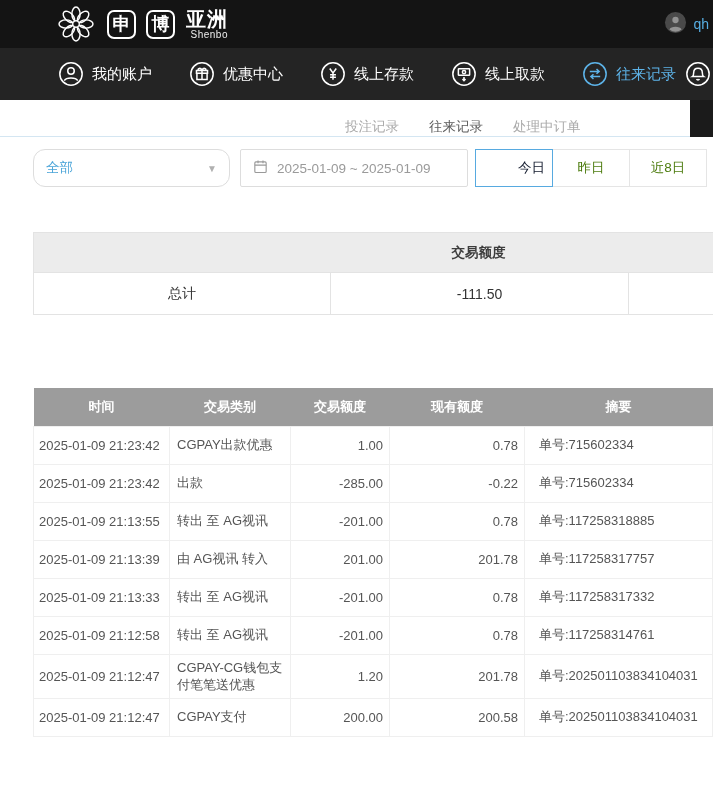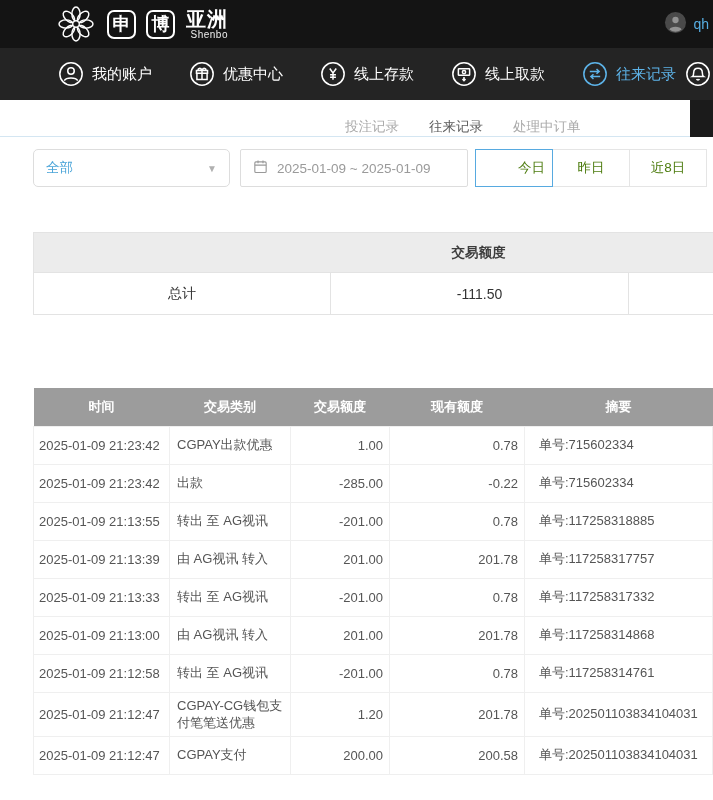--- a/index.html
+++ b/index.html
@@ -29,36 +29,36 @@
   .nav-bell { position:absolute; right:2px; top:13px; color:#fff; }
   
   .subnav { height:37px; background:#fff; border-bottom:1px solid #d4e6f2; display:flex; align-items:flex-end; position:relative; }
   .tabs { display:flex; gap:30px; margin-left:345px; }
   .tab { font-size:13.5px; color:#a9a9a9; cursor:pointer; white-space:nowrap; }
   .tab.active { color:#5c5c5c; }
   .subnav-edge { position:absolute; right:0; top:0; width:23px; height:37px; background:#1b1b1b; }
   
   .filters { display:flex; align-items:center; margin:11px 0 0 33px; height:40px; }
   .select-box {
-    width:197px; height:38px; border:1px solid #ddd; border-radius:5px; background:#fff;
+    width:197px; height:38px; border:1px solid #ddd; border-radius:12px; background:#fff;
     display:flex; align-items:center; justify-content:space-between; padding:0 12px; cursor:pointer;
   }
   .select-box .val { color:#4aa4d8; font-size:13.5px; }
   .select-box .caret { color:#b0b0b0; font-size:10px; }
   .date-box {
     margin-left:10px; width:228px; height:38px; border:1px solid #ddd; border-radius:2px; background:#fff;
     display:flex; align-items:center; gap:8px; padding:0 11px; cursor:pointer;
   }
   .date-box .val { color:#9a9a9a; font-size:13.5px; white-space:nowrap; }
   .btn-group { display:flex; margin-left:8px; }
   .qbtn {
     width:78px; height:38px; background:#fff; border:1px solid #e5e5e5; color:#4d7c0f;
     font-size:13.5px; cursor:pointer; margin-left:-1px; font-family:inherit;
   }
-  .qbtn.active { border:1px solid #57aae0; color:#4d7c0f; position:relative; z-index:1;padding-left:35px; }
+  .qbtn.active { border:1px solid #57aae0; color:#0f172a; position:relative; z-index:1;padding-left:35px; }
   
   .summary { margin:44px 0 0 33px; width:890px; border-collapse:collapse; table-layout:fixed; }
   .summary th, .summary td { border:1px solid #e3e3e3; }
   .summary th { height:40px; background:#ececec; color:#3d3d3d; font-size:13.5px; font-weight:700; text-align:center; }
   .summary td { height:42px; text-align:center; font-size:14px; color:#333; background:#fff; }
   
   .records { margin:73px 0 0 33px; width:680px; border-collapse:collapse; table-layout:fixed; }
   .records thead th { background:#9c9c9c; color:#fff; font-size:13px; font-weight:700; height:38px; text-align:center; }
   .records tbody td { border:1px solid #efefef; font-size:13px; color:#555; height:38px; background:#fff; padding:4px 0; }
   .records .c-time { padding-left:5px; }
@@ -257,27 +257,20 @@
         <td class="c-sum">单号:117258317757</td>
       </tr>
       <tr>
         <td class="c-time">2025-01-09 21:13:33</td>
         <td class="c-type">转出 至 AG视讯</td>
         <td class="num c-amt">-201.00</td>
         <td class="num c-bal">0.78</td>
         <td class="c-sum">单号:117258317332</td>
       </tr>
       <tr>
-        <td class="c-time">2025-01-09 21:13:00</td>
-        <td class="c-type">由 AG视讯 转入</td>
-        <td class="num c-amt">201.00</td>
-        <td class="num c-bal">201.78</td>
-        <td class="c-sum">单号:117258314868</td>
-      </tr>
-      <tr>
         <td class="c-time">2025-01-09 21:12:58</td>
         <td class="c-type">转出 至 AG视讯</td>
         <td class="num c-amt">-201.00</td>
         <td class="num c-bal">0.78</td>
         <td class="c-sum">单号:117258314761</td>
       </tr>
       <tr>
         <td class="c-time">2025-01-09 21:12:47</td>
         <td class="c-type">CGPAY-CG钱包支付笔笔送优惠</td>
         <td class="num c-amt">1.20</td>

